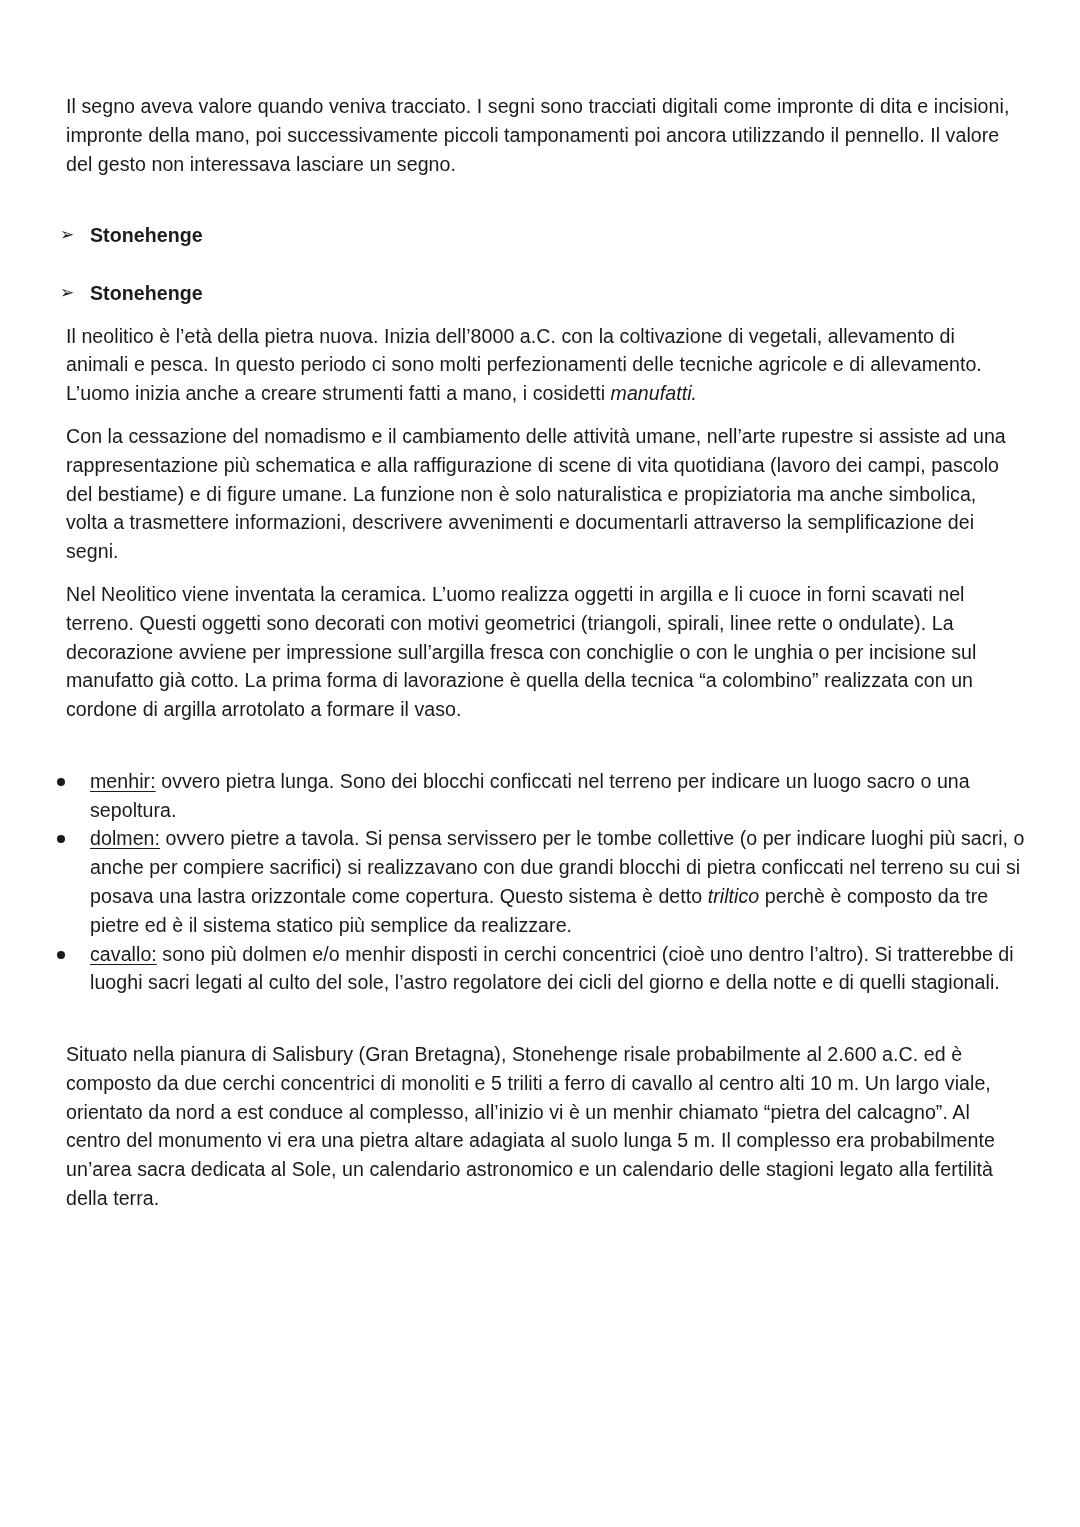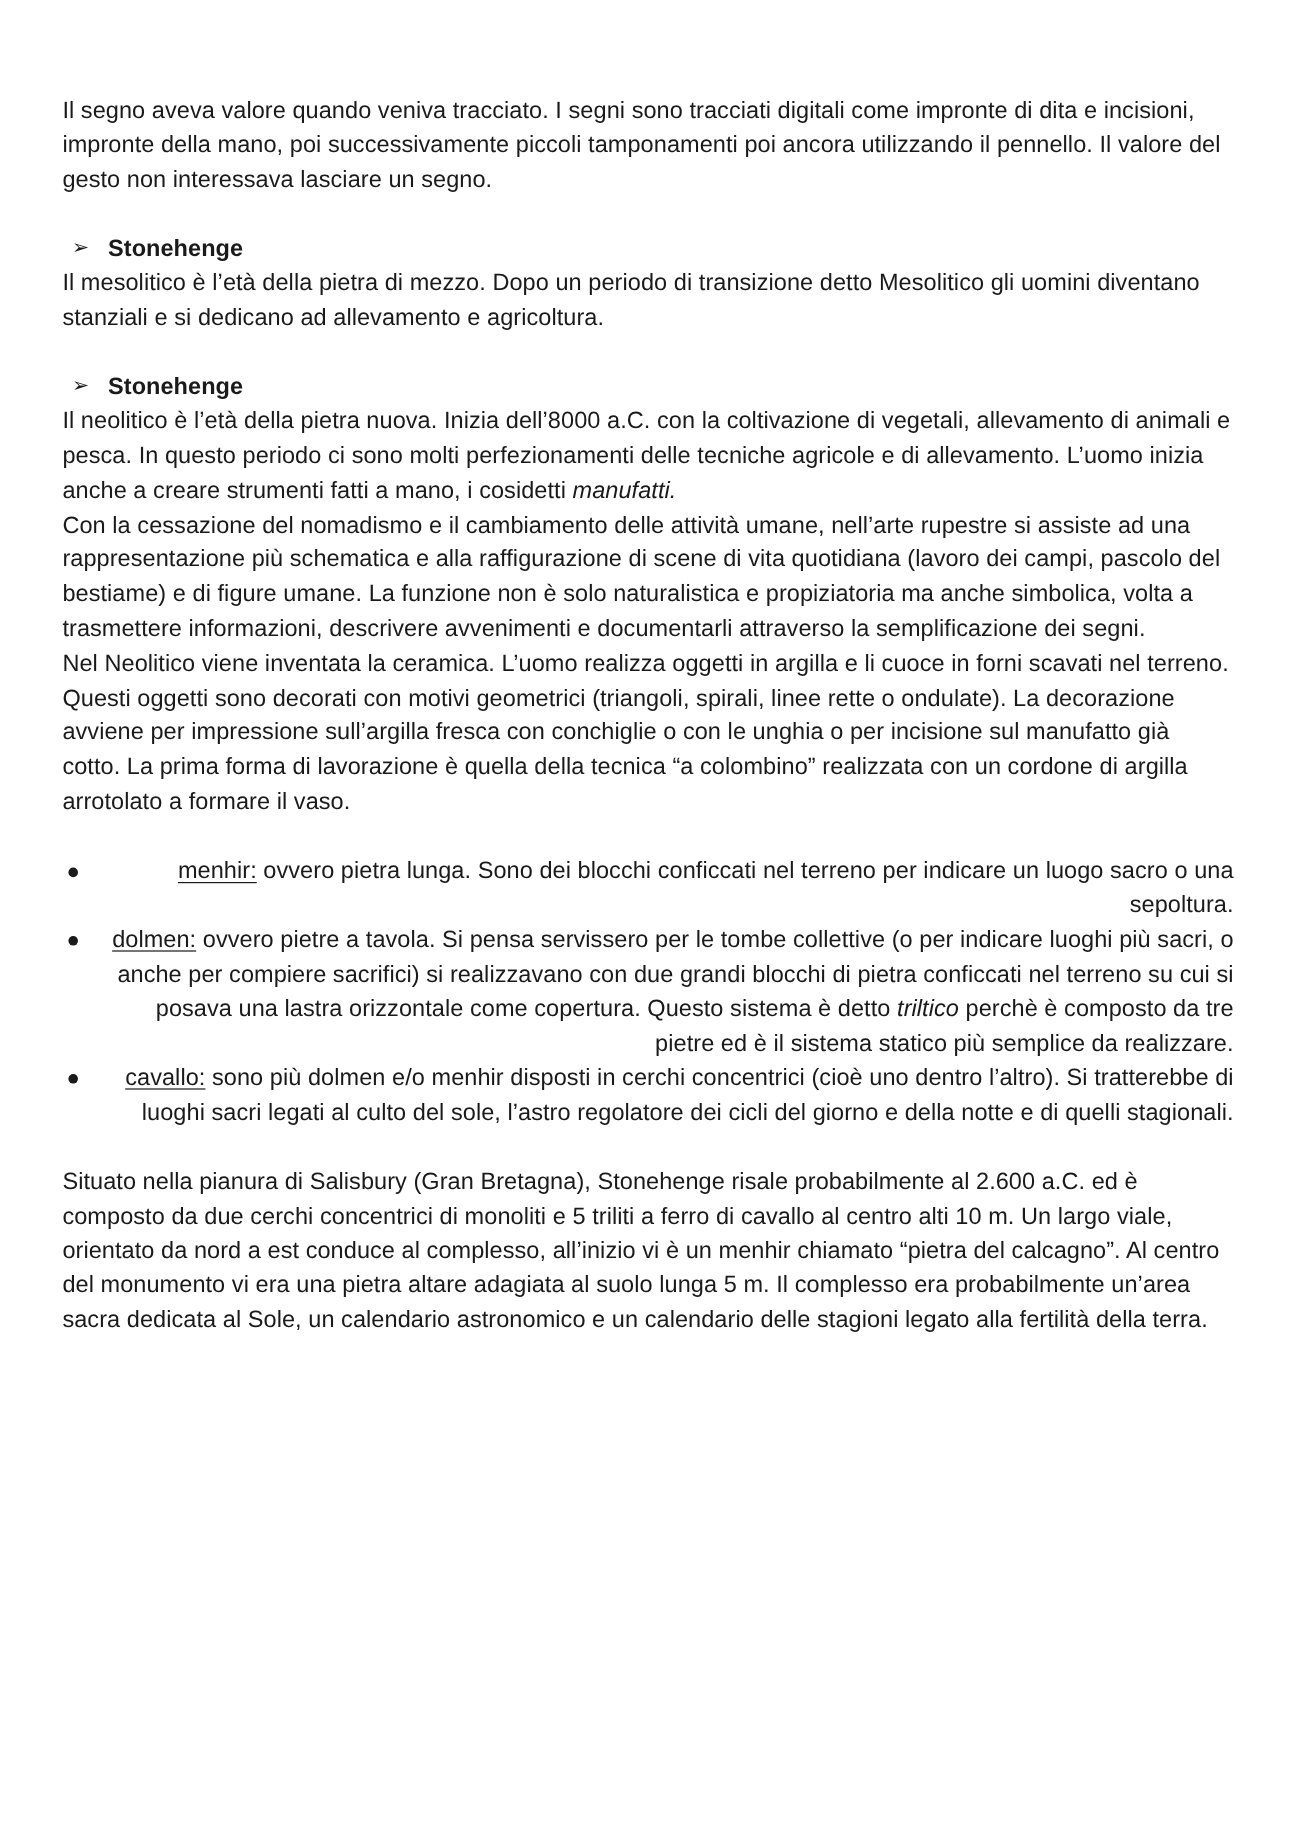--- a/index.html
+++ b/index.html
@@ -15,21 +15,21 @@
       color: #1a1a1a;
     }
     .page {
       position: relative;
       padding: 78px 52px 0 52px;
       font-size: 19.6px;
       line-height: 28.8px;
       letter-spacing: 0.05px;
     }
     p {
-      margin: 0;
+      margin: 14px;
     }
     .spacer {
       height: 28.8px;
     }
     .heading {
       display: flex;
       align-items: center;
       font-weight: bold;
       padding-left: 8px;
     }
@@ -40,21 +40,20 @@
       font-weight: normal;
     }
     ul.bullets {
       list-style: none;
       margin: 0;
       padding: 0;
     }
     ul.bullets li {
       position: relative;
       padding-left: 38px;
-      text-align: right;
     }
     ul.bullets li .dot {
       position: absolute;
       left: 5px;
       top: 11px;
       width: 8px;
       height: 8px;
       border-radius: 50%;
       background: #1a1a1a;
     }
@@ -71,21 +70,20 @@
 <div class="page">
 
   <p>Il segno aveva valore quando veniva tracciato. I segni sono tracciati digitali come impronte di dita e incisioni, impronte della mano, poi successivamente piccoli tamponamenti poi ancora utilizzando il pennello. Il valore del gesto non interessava lasciare un segno.</p>
 
   <div class="spacer"></div>
 
   <div class="heading">
     <span class="arrow">➢</span>
     <span>Stonehenge</span>
   </div>
-  <p>Il mesolitico è l’età della pietra di mezzo. Dopo un periodo di transizione detto Mesolitico gli uomini diventano stanziali e si dedicano ad allevamento e agricoltura.</p>
 
   <div class="spacer"></div>
 
   <div class="heading">
     <span class="arrow">➢</span>
     <span>Stonehenge</span>
   </div>
   <p><span>Il neolitico è l’età della pietra nuova. Inizia dell’8000 a.C. con la coltivazione di vegetali, allevamento di animali e pesca. In questo periodo ci sono molti perfezionamenti delle tecniche agricole e di allevamento. L’uomo inizia anche a creare strumenti fatti a mano, i cosidetti </span><em>manufatti.</em></p>
   <p>Con la cessazione del nomadismo e il cambiamento delle attività umane, nell’arte rupestre si assiste ad una rappresentazione più schematica e alla raffigurazione di scene di vita quotidiana (lavoro dei campi, pascolo del bestiame) e di figure umane. La funzione non è solo naturalistica e propiziatoria ma anche simbolica, volta a trasmettere informazioni, descrivere avvenimenti e documentarli attraverso la semplificazione dei segni.</p>
   <p>Nel Neolitico viene inventata la ceramica. L’uomo realizza oggetti in argilla e li cuoce in forni scavati nel terreno. Questi oggetti sono decorati con motivi geometrici (triangoli, spirali, linee rette o ondulate). La decorazione avviene per impressione sull’argilla fresca con conchiglie o con le unghia o per incisione sul manufatto già cotto. La prima forma di lavorazione è quella della tecnica “a colombino” realizzata con un cordone di argilla arrotolato a formare il vaso.</p>

